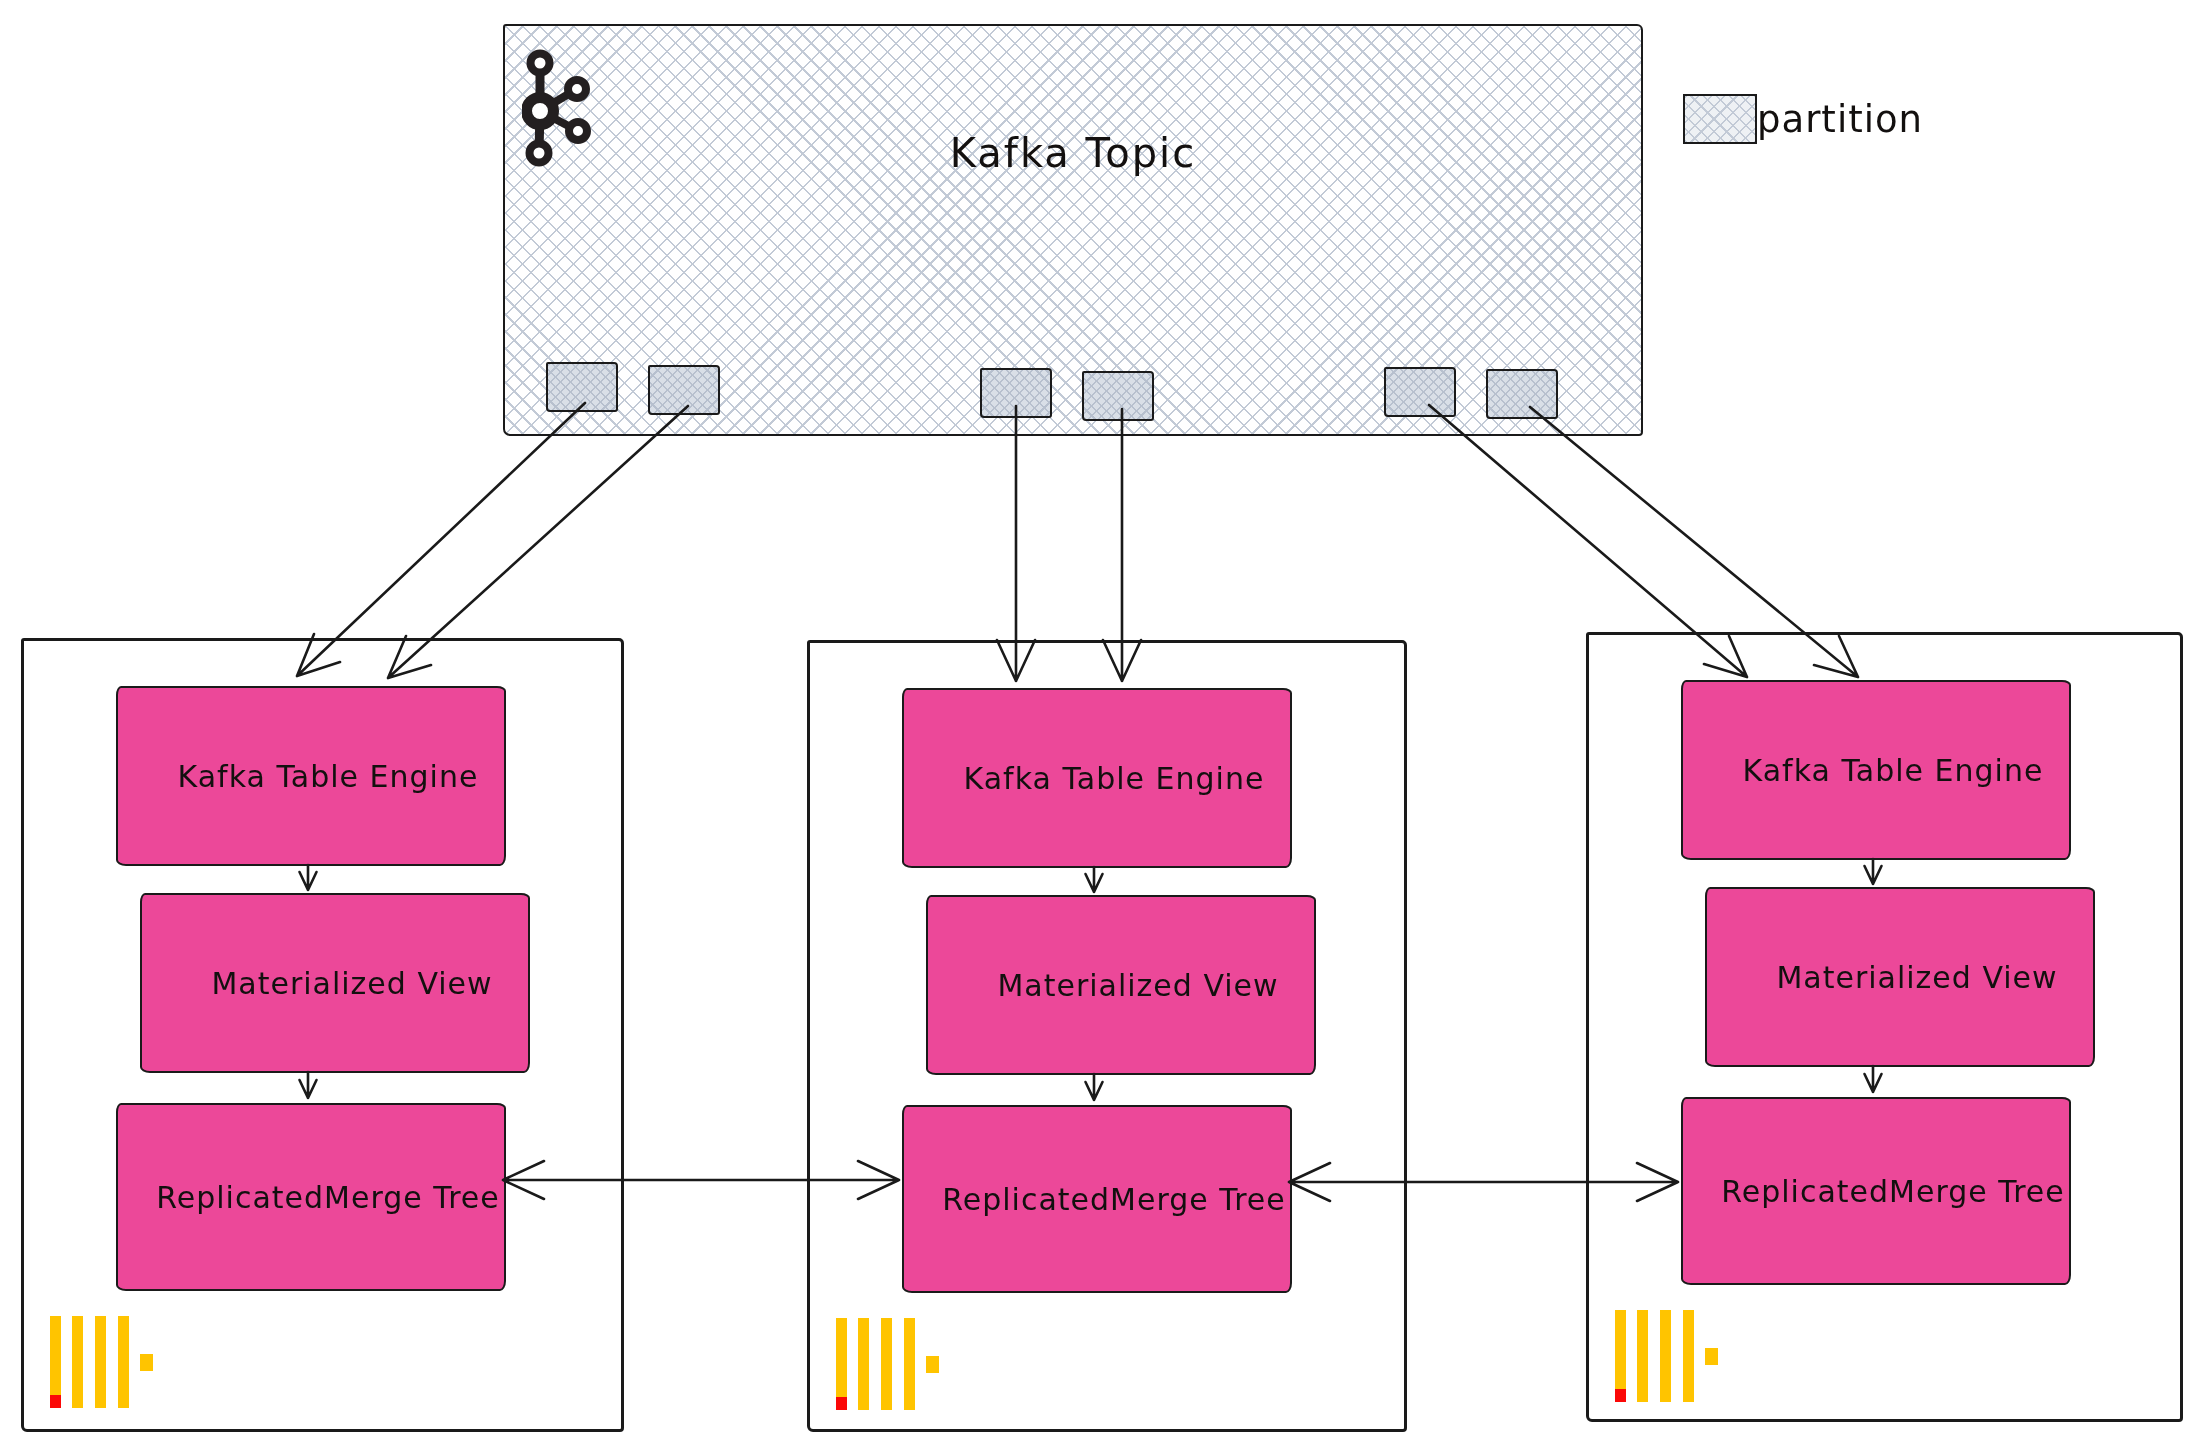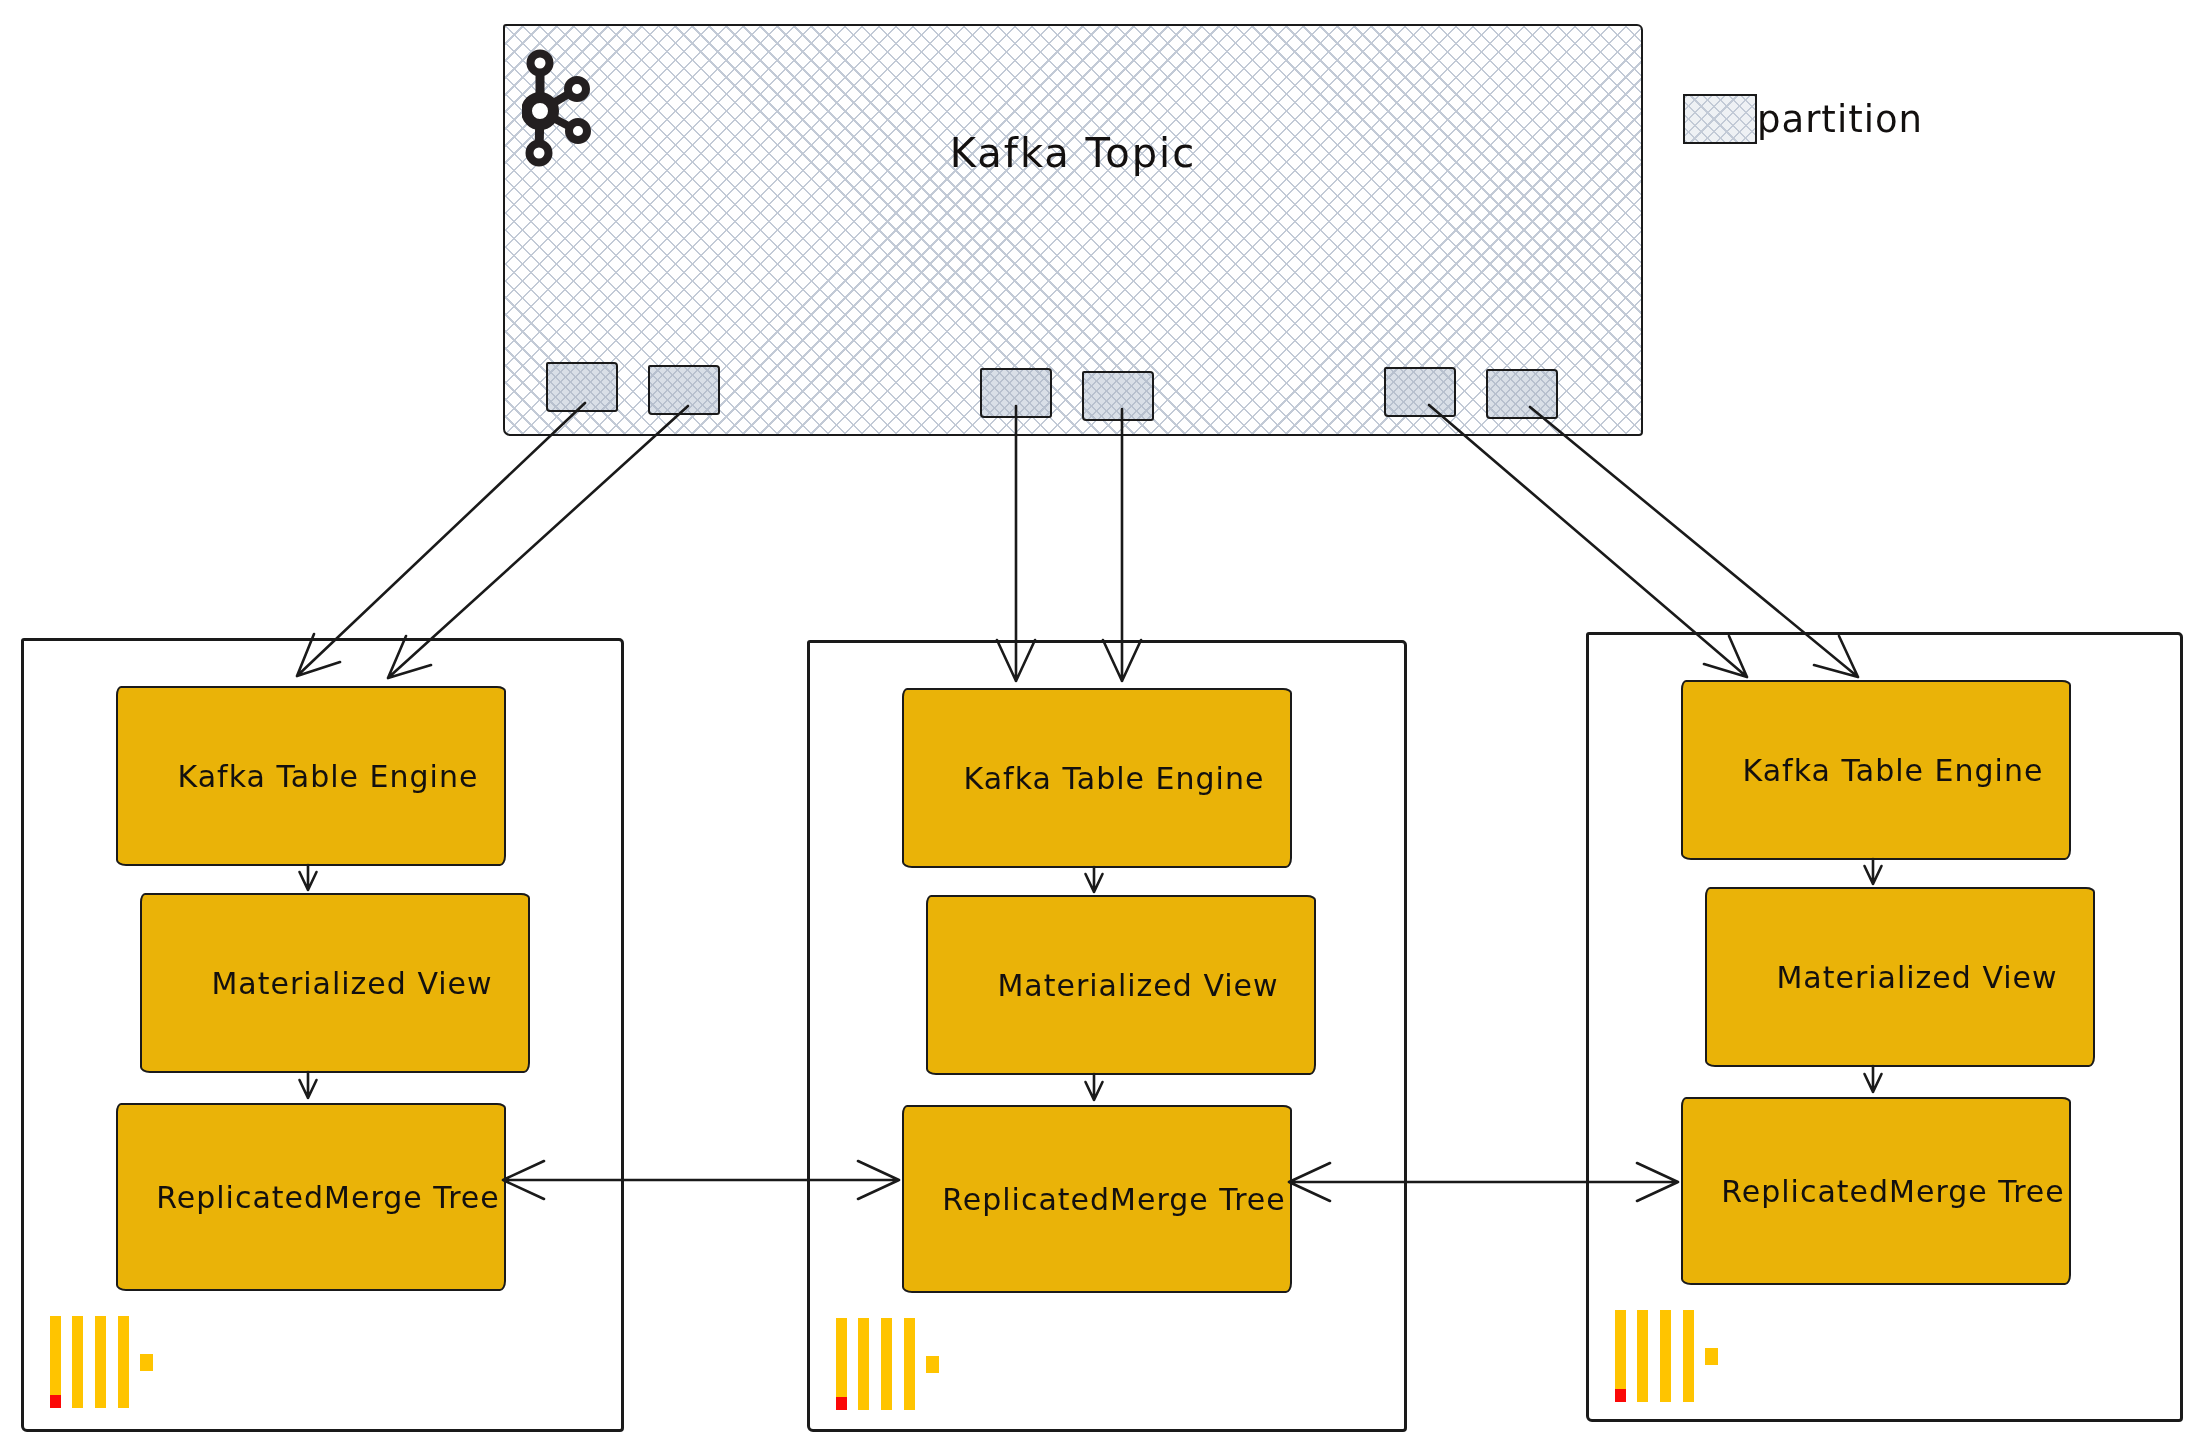--- a/index.html
+++ b/index.html
@@ -76,21 +76,21 @@
     background:#fff;
   }
   .node-1{left:21px; top:638px;width:603px;height:794px;}
   .node-2{left:807px;top:640px;width:600px;height:792px;}
   .node-3{left:1586px;top:632px;width:597px;height:790px;}
 
   .inner-box{
     position:absolute;left:92px;width:390px;
     border:2.8px solid var(--stroke);
     border-radius:5px 9px 6px 10px / 9px 5px 10px 6px;
-    background:#eab308;
+    background:#ec4899;
     display:flex;align-items:center;justify-content:center;
     text-align:center;
     font-size:30px;letter-spacing:1px;color:#13100f;padding-left:34px;
   }
   .kte{top:45px;height:180px;}
   .mv{top:252px;height:180px;margin-left:24px;}
   .rmt{top:462px;height:188px;line-height:1.5;flex-direction:row;}
 
   
   .ch-logo{position:absolute;left:26px;top:675px;width:120px;height:96px;}

